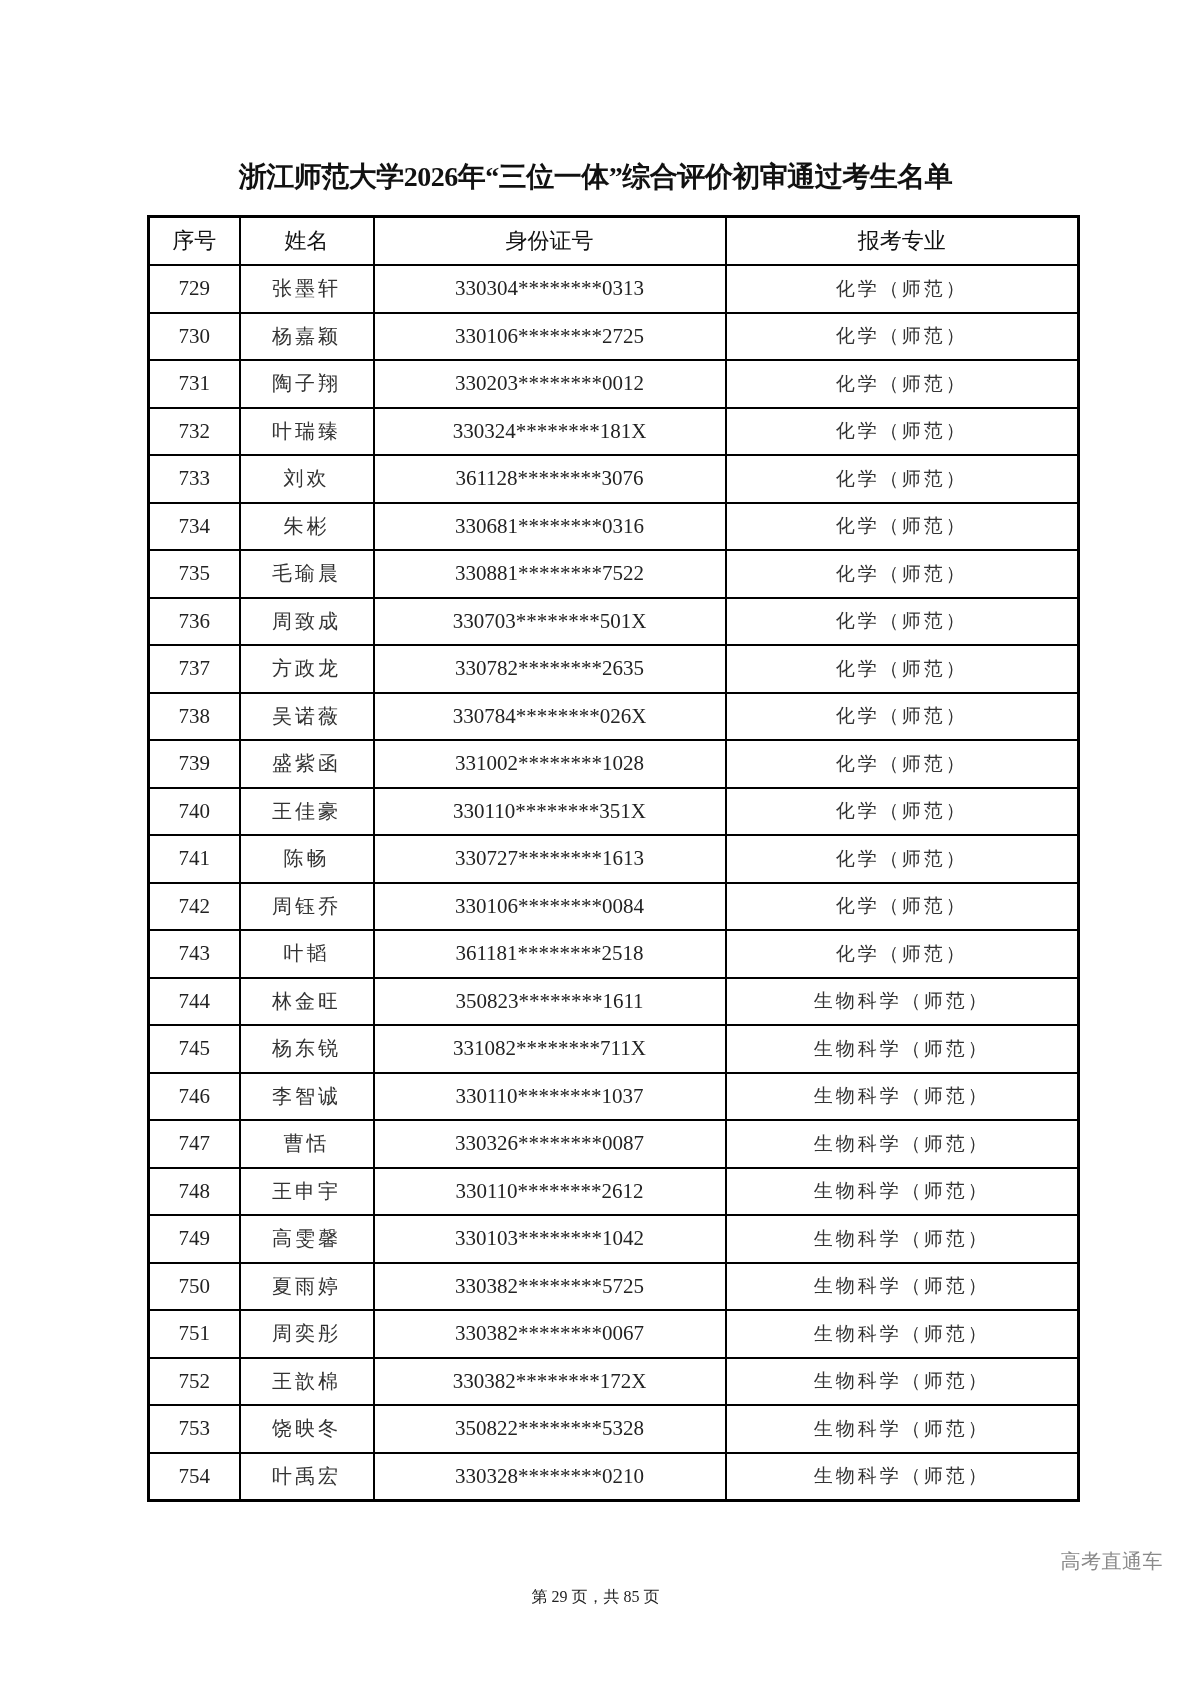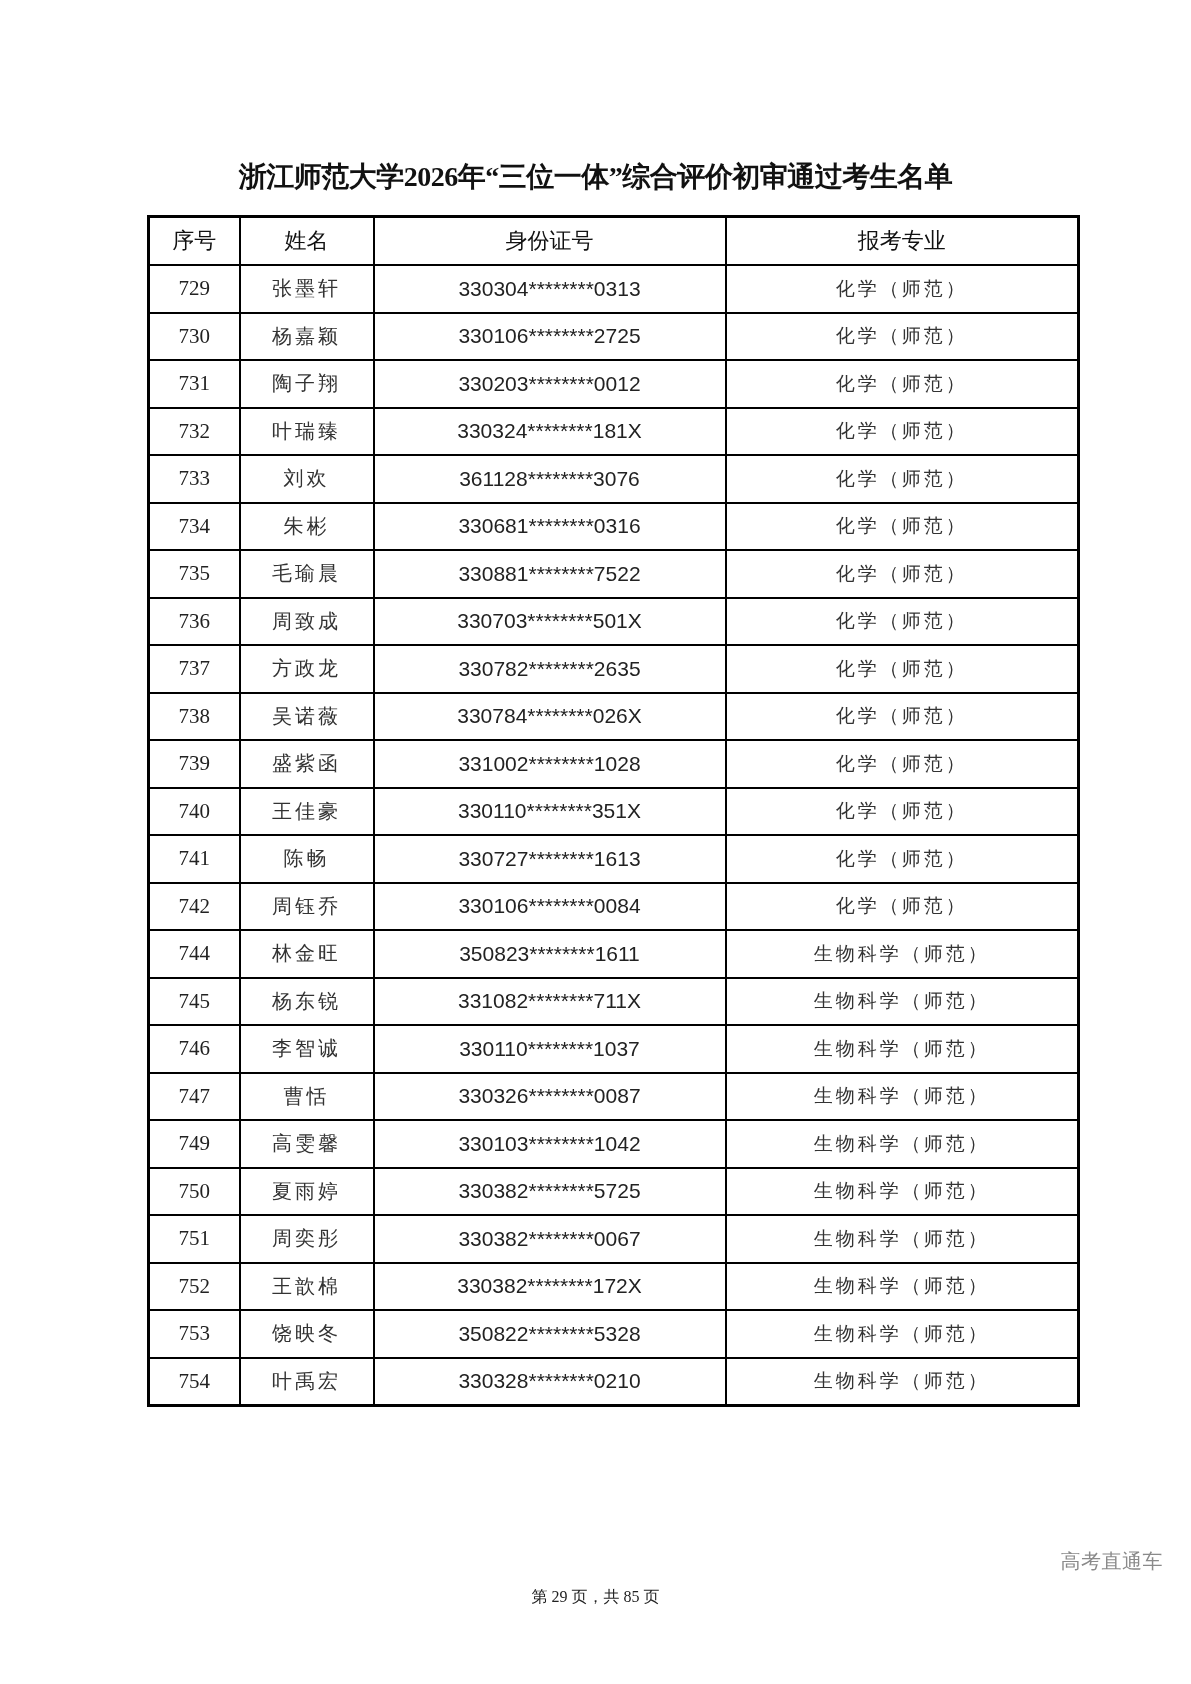--- a/index.html
+++ b/index.html
@@ -67,21 +67,21 @@
       color: #333 !important;
     }
     td.cell-major {
       font-family: Liberation Sans, sans-serif;
       font-size: 19px !important;
       letter-spacing: 3px;
       color: #333 !important;
       margin-top: 16px;
     }
     td.cell-id {
-      font-family: Liberation Sans, sans-serif;
+      font-family: Liberation Serif, serif;
       font-size: 21px !important;
     }
     .footer {
       position: absolute;
       left: 0;
       top: 1583px;
       width: 1191px;
       text-align: center;
       font-size: 16px;
       color: #222;
@@ -196,20 +196,26 @@
         <td class="cell-id">330727********1613</td>
         <td class="cell-major">化学（师范）</td>
       </tr>
       <tr>
         <td class="cell-no">742</td>
         <td class="cell-name">周钰乔</td>
         <td class="cell-id">330106********0084</td>
         <td class="cell-major">化学（师范）</td>
       </tr>
       <tr>
+        <td class="cell-no">743</td>
+        <td class="cell-name">叶韬</td>
+        <td class="cell-id">361181********2518</td>
+        <td class="cell-major">化学（师范）</td>
+      </tr>
+      <tr>
         <td class="cell-no">744</td>
         <td class="cell-name">林金旺</td>
         <td class="cell-id">350823********1611</td>
         <td class="cell-major">生物科学（师范）</td>
       </tr>
       <tr>
         <td class="cell-no">745</td>
         <td class="cell-name">杨东锐</td>
         <td class="cell-id">331082********711X</td>
         <td class="cell-major">生物科学（师范）</td>
@@ -220,20 +226,26 @@
         <td class="cell-id">330110********1037</td>
         <td class="cell-major">生物科学（师范）</td>
       </tr>
       <tr>
         <td class="cell-no">747</td>
         <td class="cell-name">曹恬</td>
         <td class="cell-id">330326********0087</td>
         <td class="cell-major">生物科学（师范）</td>
       </tr>
       <tr>
+        <td class="cell-no">748</td>
+        <td class="cell-name">王申宇</td>
+        <td class="cell-id">330110********2612</td>
+        <td class="cell-major">生物科学（师范）</td>
+      </tr>
+      <tr>
         <td class="cell-no">749</td>
         <td class="cell-name">高雯馨</td>
         <td class="cell-id">330103********1042</td>
         <td class="cell-major">生物科学（师范）</td>
       </tr>
       <tr>
         <td class="cell-no">750</td>
         <td class="cell-name">夏雨婷</td>
         <td class="cell-id">330382********5725</td>
         <td class="cell-major">生物科学（师范）</td>

